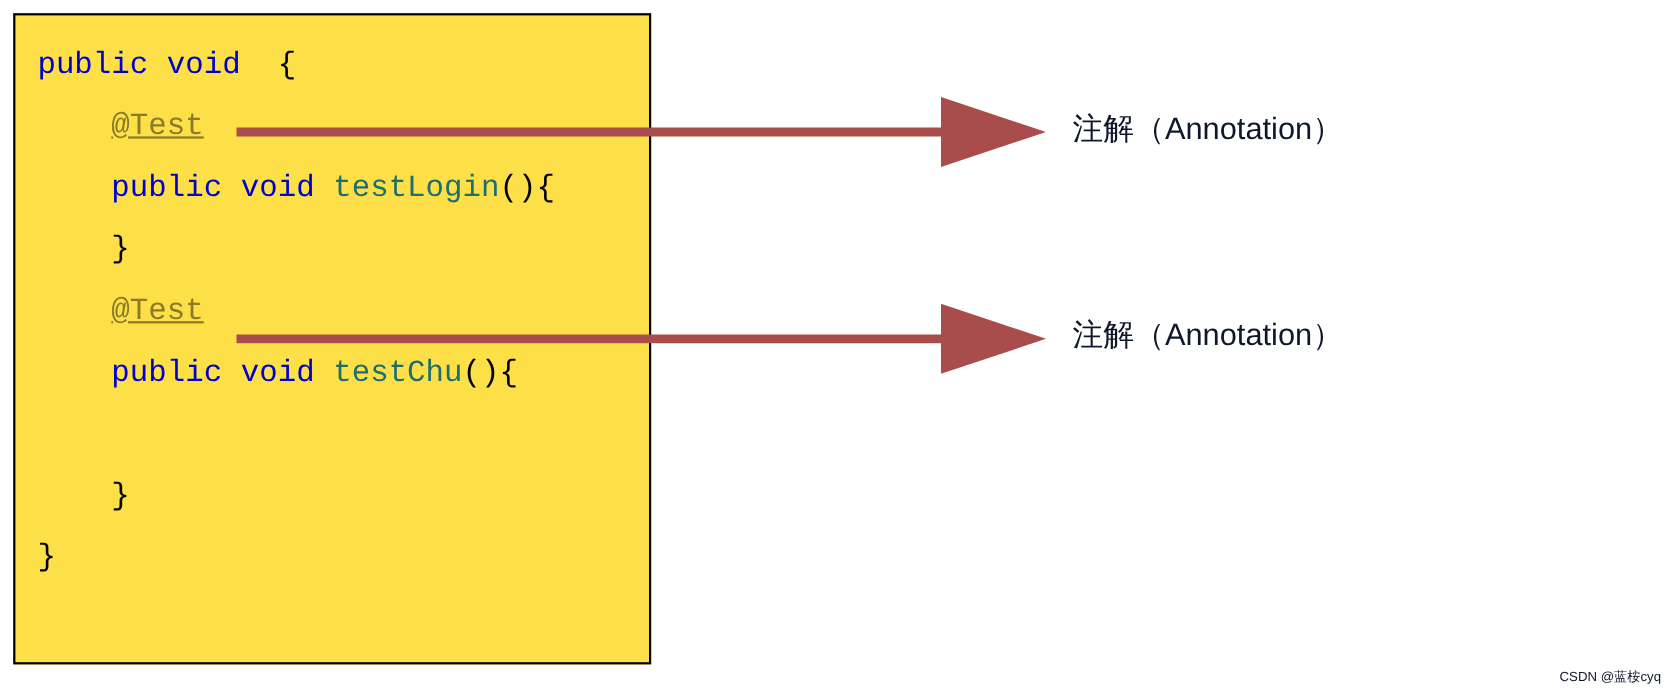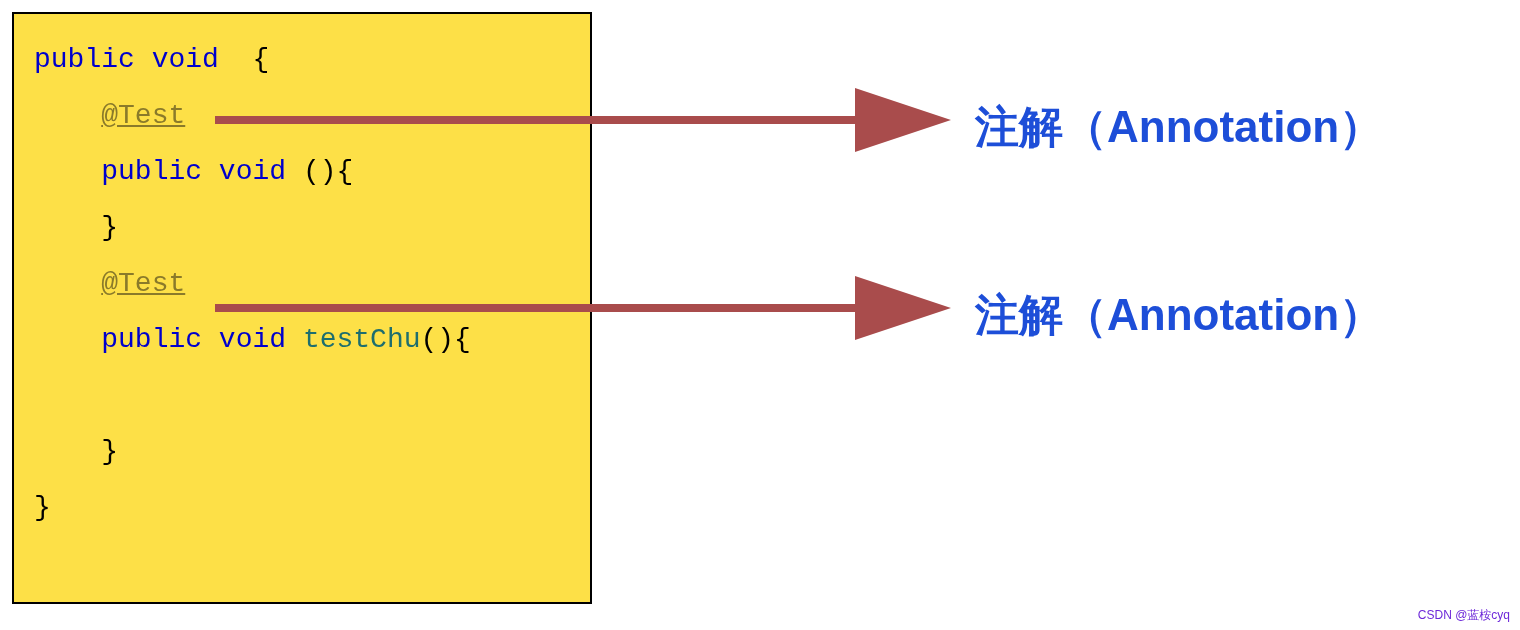--- a/index.html
+++ b/index.html
@@ -33,36 +33,36 @@
     align-items: center;
   }
   .kw { color: #0000cc; }
   .ident { color: #1e6e6e; }
   .anno { color: #8a7a2a; text-decoration: underline; }
   .plain { color: #000; }
 
   .callout-label {
     position: absolute;
     font-family: "Microsoft YaHei", "PingFang SC", sans-serif;
-    font-weight: 700;
-    font-size: 44px;
-    color: #1d4ed8;
+    font-weight: 400;
+    font-size: 28px;
+    color: #0f172a;
     white-space: nowrap;
   }
   .arrow-svg {
     position: absolute;
     overflow: visible;
   }
   .watermark {
     position: absolute;
     right: 10px;
     bottom: 6px;
     font-family: "Microsoft YaHei", sans-serif;
     font-size: 12px;
-    color: #6d28d9;
+    color: #0f172a;
   }
 </style>
 </head>
 <body>
 
 <div class="code-box">
 
   <div class="code-line">
     <span class="kw">public</span>
     <span class="plain"> </span>
@@ -75,20 +75,21 @@
     <span class="plain">    </span>
     <span class="anno">@Test</span>
   </div>
 
   <div class="code-line">
     <span class="plain">    </span>
     <span class="kw">public</span>
     <span class="plain"> </span>
     <span class="kw">void</span>
     <span class="plain"> </span>
+    <span class="ident">testLogin</span>
     <span class="plain">(){</span>
   </div>
 
   <div class="code-line">
     <span class="plain">    </span>
     <span class="plain">}</span>
   </div>
 
   <div class="code-line">
     <span class="plain">    </span>

